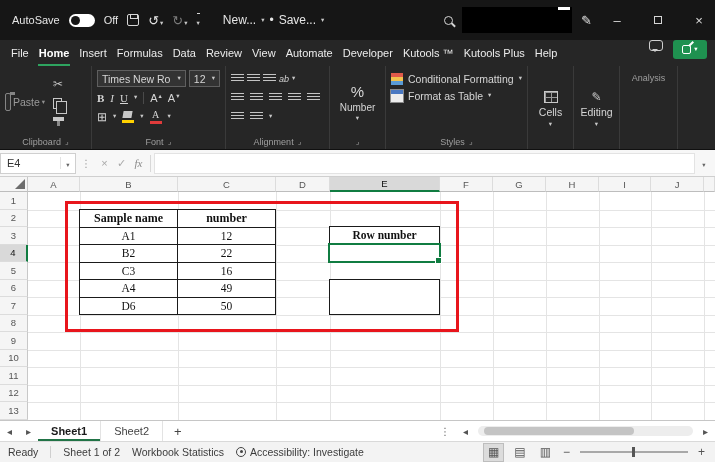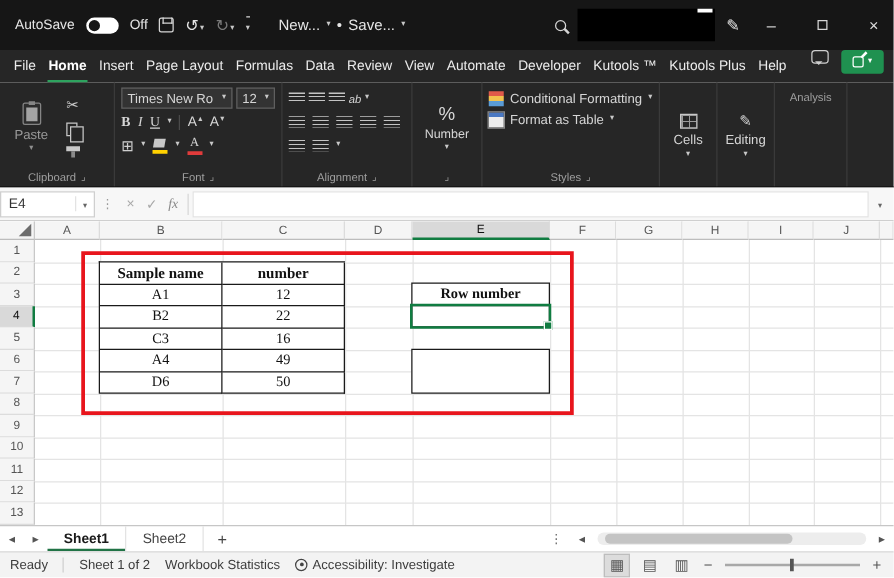--- a/index.html
+++ b/index.html
@@ -41,21 +41,21 @@
   .share-btn .chev{color:#fff}
 
   
   #ribbon{position:absolute;top:66px;left:0;right:0;height:84px;background:#262626;color:#d6d6d6;display:flex;border-bottom:1px solid #101010}
   .rgroup{display:flex;flex-direction:column;border-right:1px solid #3a3a3a;padding:4px 5px 0}
   .rcontent{flex:1}
   .glabel{height:15px;display:flex;align-items:center;justify-content:center;gap:4px;font-size:9px;color:#9f9f9f}
   .launcher{font-size:8px;color:#9f9f9f}
   
   .clip-wrap{display:flex;height:100%}
-  .paste-big{display:flex;flex-direction:column;align-items:center;justify-content:center;gap:2px;width:40px;font-size:10.5px;opacity:.65}
+  .paste-big{display:flex;flex-direction:row;align-items:center;justify-content:center;gap:2px;width:40px;font-size:10.5px;opacity:.65}
   .icon-clipboard{width:15px;height:18px;border:1px solid #b9b9b9;border-radius:2px;position:relative;background:#303030}
   .icon-clipboard::before{content:"";position:absolute;top:-2px;left:4px;width:5px;height:3px;background:#b9b9b9}
   .icon-clipboard::after{content:"";position:absolute;left:2px;top:3px;right:2px;bottom:2px;background:#e8e8e8}
   .small-col{display:flex;flex-direction:column;justify-content:space-evenly;padding-left:8px;align-items:flex-start}
   .icon-cut{font-size:12px;color:#c8c8c8;line-height:1}
   .icon-copy{width:9px;height:11px;border:1px solid #c8c8c8;position:relative;background:#262626}
   .icon-copy::after{content:"";position:absolute;left:2px;top:2px;width:9px;height:11px;border:1px solid #c8c8c8;background:#262626}
   .icon-painter{width:11px;height:4px;background:#c8c8c8;position:relative;margin-bottom:5px}
   .icon-painter::after{content:"";position:absolute;left:4px;top:4px;width:3px;height:5px;background:#8a8a8a}
   
@@ -188,21 +188,20 @@
   <span class="wbtn">
       <span class="sq"></span>
     </span>
   <span class="wbtn">×</span>
 </div>
 
 <div id="menubar">
   <span class="mtab">File</span>
   <span class="mtab active">Home</span>
   <span class="mtab">Insert</span>
-  <span class="mtab">Page Layout</span>
   <span class="mtab">Formulas</span>
   <span class="mtab">Data</span>
   <span class="mtab">Review</span>
   <span class="mtab">View</span>
   <span class="mtab">Automate</span>
   <span class="mtab">Developer</span>
   <span class="mtab">Kutools ™</span>
   <span class="mtab">Kutools Plus</span>
   <span class="mtab">Help</span>
   <span class="cmt"></span>

